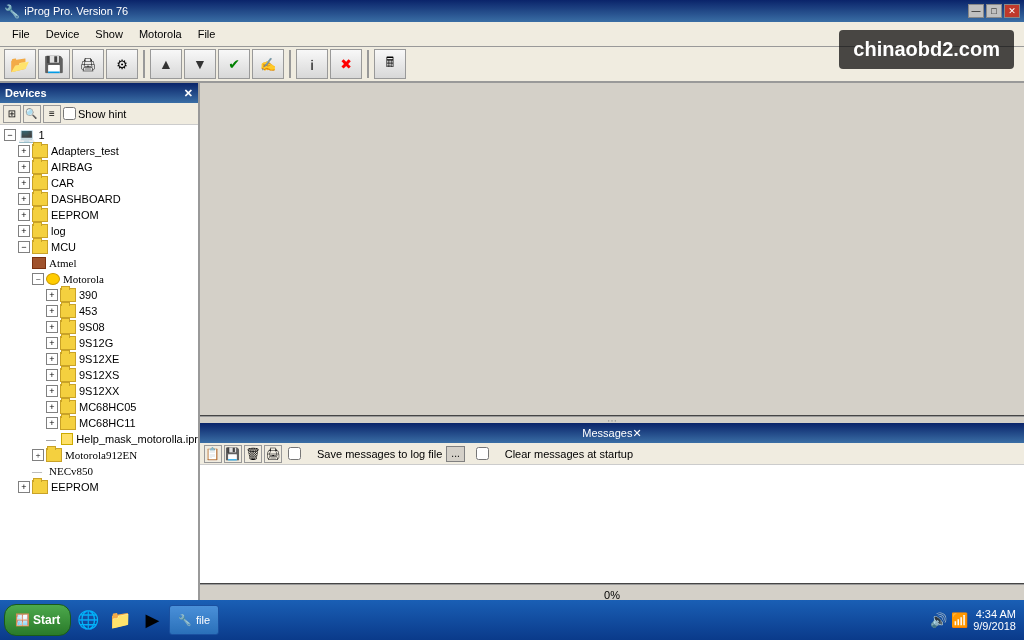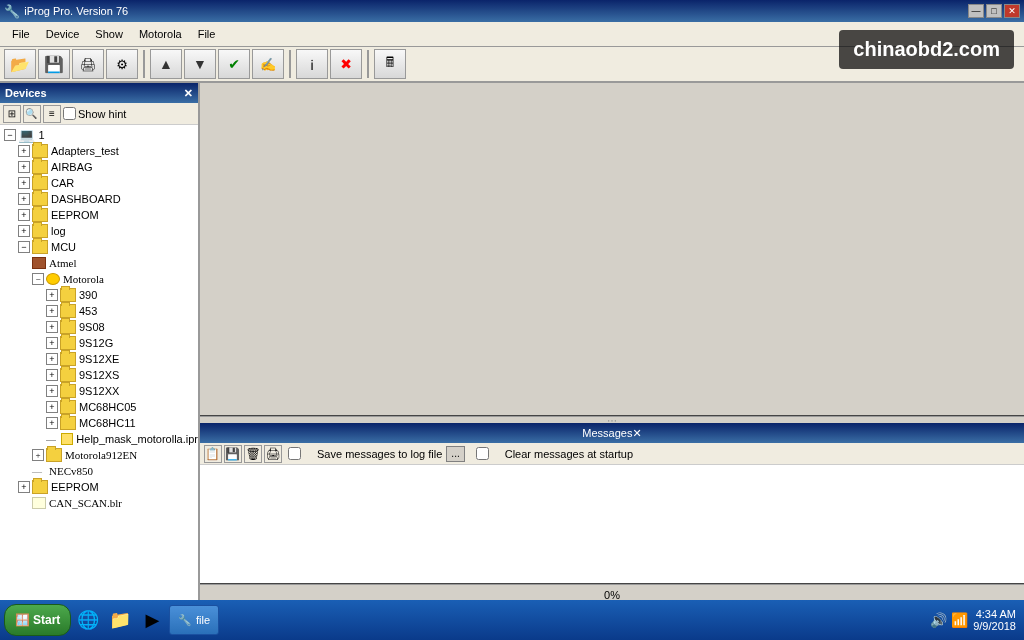--- a/index.html
+++ b/index.html
@@ -547,24 +547,20 @@
       <div class="tree-item indent2">
         <span style="width:14px; color:#888; margin-right:3px; font-size:10px;">—</span>
         <span>NECv850</span>
       </div>
 
       <div class="tree-item indent1">
         <div class="toggle-btn">+</div>
         <span class="folder-icon"></span>
         <span>EEPROM</span>
       </div>
-      <div class="tree-item indent2">
-        <span class="leaf-icon"></span>
-        <span>CAN_SCAN.blr</span>
-      </div>
     </div>
   </div>
 
   <div id="right-panel">
     <div id="work-area"></div>
 
     <div id="resize-handle"></div>
 
     <div id="messages-panel" style="height: 160px;">
       <div id="messages-header">

